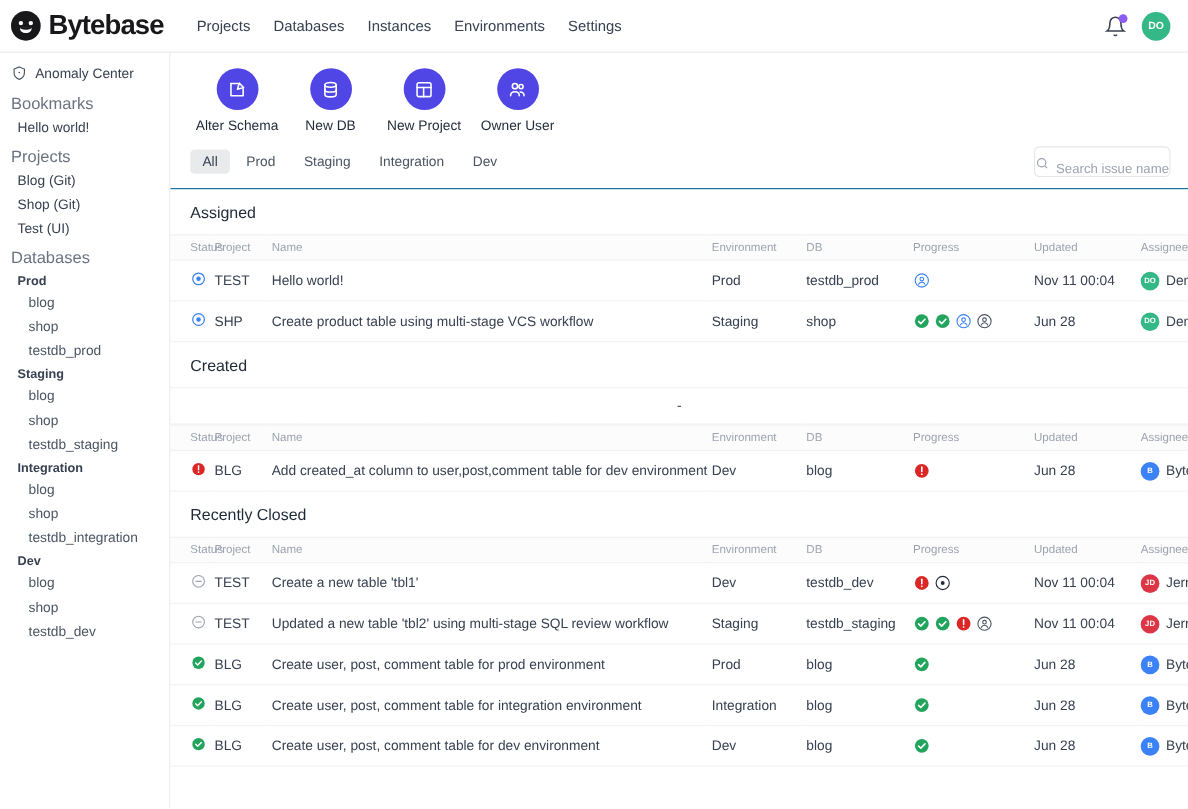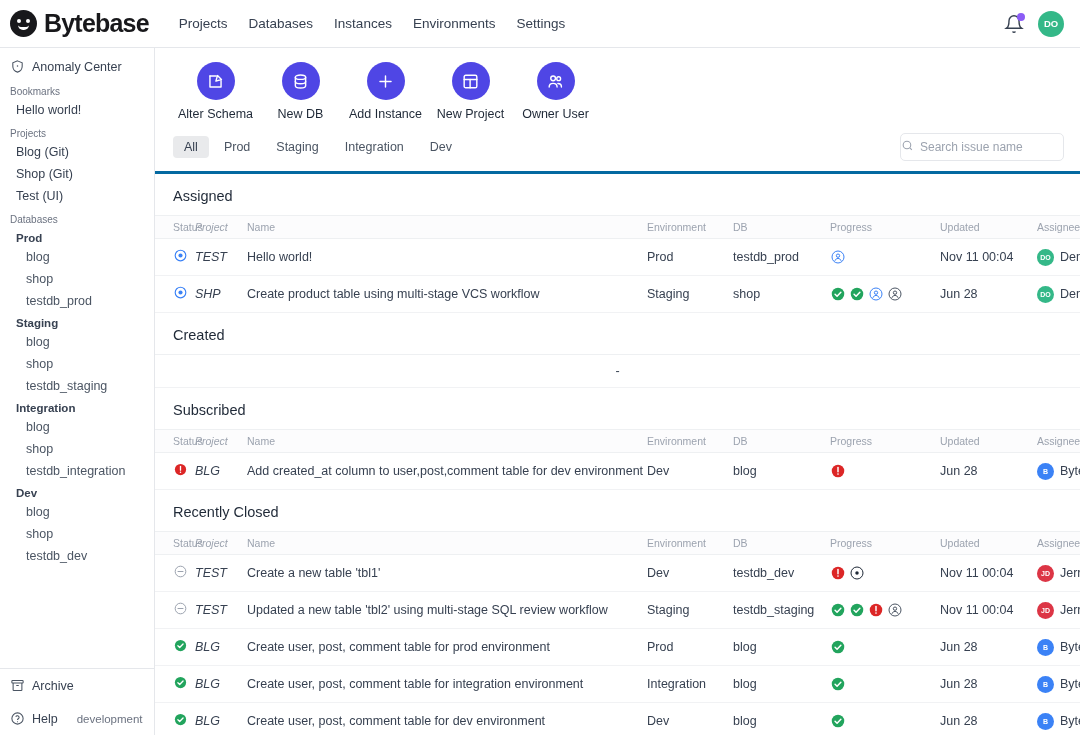--- a/index.html
+++ b/index.html
@@ -61,21 +61,21 @@
     background: #fff;
   }
   .side-scroll { flex: 1; overflow: hidden; padding-top: 6px; }
   .side-row {
     display: flex; align-items: center; gap: 7px;
     padding: 5px 10px; font-size: 12.5px; color: #374151; cursor: pointer;
   }
   .side-row.active { background: #e9eaec; }
   .side-ico { width: 15px; height: 15px; flex: 0 0 15px; display: block; }
   .side-section {
-    font-size: 10px; color: #6b7280; padding: 7px 10px 2px 10px;
+    font-size: 15px; color: #6b7280; padding: 7px 10px 2px 10px;
   }
   .side-link {
     font-size: 12.5px; color: #374151; padding: 4px 10px 4px 16px; cursor: pointer;
   }
   .side-group {
     font-size: 11.5px; font-weight: bold; color: #374151;
     padding: 5px 10px 2px 16px;
   }
   .side-db {
     font-size: 12.5px; color: #4b5563; padding: 4px 10px 4px 26px; cursor: pointer;
@@ -95,31 +95,31 @@
   }
   .quick-circle {
     width: 38px; height: 38px; border-radius: 50%;
     display: flex; align-items: center; justify-content: center;
   }
   .quick-label { font-size: 12.5px; color: #1f2937; white-space: nowrap; }
 
   .filterbar {
     display: flex; align-items: center;
     padding: 4px 16px 10px 18px;
-    border-bottom: 3px solid #0369a1;
+    border-bottom: 1px solid #0369a1;
   }
   .tabs { display: flex; gap: 4px; }
   .tab {
     font-size: 12.5px; color: #4b5563; padding: 4px 11px; border-radius: 4px; cursor: pointer;
   }
   .tab.active { background: #e9eaec; color: #374151; }
   .search {
-    margin-left: auto; width: 164px; height: 28px;
+    margin-left: auto; width: 124px; height: 28px;
     border: 1px solid #e5e7eb; border-radius: 5px;
-    display: flex; align-items: center; gap: 6px; padding: 0 0;
+    display: flex; align-items: flex-end; gap: 6px; padding: 0 0;
     background: #fff;
   }
   .search input {
     border: none; outline: none; font-size: 12px; color: #374151;
     width: 100%; font-family: "Liberation Sans", sans-serif; background: transparent;
   }
   .search input::placeholder { color: #9ca3af; }
 
   .content { flex: 1; overflow: hidden; }
 
@@ -131,21 +131,21 @@
     font-size: 10.5px; font-weight: normal; color: #9ca3af; text-align: left;
     padding: 5px 0 5px 0; border-top: 1px solid #eef0f2; border-bottom: 1px solid #eef0f2;
     background: #fcfcfd;
   }
   table.issues td {
     font-size: 12.5px; color: #374151;
     padding: 9px 0; border-bottom: 1px solid #f1f2f4; vertical-align: middle;
   }
   tr.issue-row { cursor: pointer; }
   .c-status { width: 40px; padding-left: 18px !important; }
-  .c-project { width: 52px; color: #9ca3af; font-size: 11.5px; font-style: italic; }
+  .c-project { width: 52px; color: #9ca3af; font-size: 11.5px; }
   .c-name { width: 400px; overflow: hidden; white-space: nowrap; text-overflow: ellipsis; padding-right: 8px; }
   .c-env { width: 86px; }
   .c-db { width: 97px; }
   .c-prog { width: 110px; }
   .c-upd { width: 97px; }
   .c-assignee { width: 120px; }
   th.c-status { padding-left: 18px !important; }
   .assignee-cell { display: flex; align-items: center; gap: 6px; }
   .assignee-av {
     width: 17px; height: 17px; border-radius: 50%; flex: 0 0 17px;
@@ -217,43 +217,20 @@
           <div class="side-db">testdb_staging</div>
           <div class="side-group">Integration</div>
           <div class="side-db">blog</div>
           <div class="side-db">shop</div>
           <div class="side-db">testdb_integration</div>
           <div class="side-group">Dev</div>
           <div class="side-db">blog</div>
           <div class="side-db">shop</div>
           <div class="side-db">testdb_dev</div>
         </div>
-      <div class="side-foot">
-        <div class="side-row">
-          <span class="side-ico">
-            <svg viewBox="0 0 24 24" width="15" height="15" fill="none" stroke="#4b5563" stroke-width="1.7">
-              <rect x="3" y="4" width="18" height="4" rx="1"></rect>
-              <path d="M5 8v11a1 1 0 0 0 1 1h12a1 1 0 0 0 1-1V8"></path>
-              <path d="M10 12h4"></path>
-            </svg>
-          </span>
-          <span>Archive</span>
-        </div>
-        <div class="side-row">
-          <span class="side-ico">
-            <svg viewBox="0 0 24 24" width="15" height="15" fill="none" stroke="#4b5563" stroke-width="1.7">
-              <circle cx="12" cy="12" r="9"></circle>
-              <path d="M9.2 9.3a2.8 2.8 0 0 1 5.4 1c0 1.9-2.6 2.3-2.6 3.9"></path>
-              <circle cx="12" cy="17.2" r="0.9" fill="#4b5563" stroke="none"></circle>
-            </svg>
-          </span>
-          <span>Help</span>
-          <span class="foot-env">development</span>
-        </div>
-      </div>
     </div>
 
     <div class="main">
       <div class="quick" id="quick-root">
           <div class="quick-item">
      <div class="quick-circle" style="background:#4f46e5">
               <svg viewBox="0 0 24 24" width="19" height="19" fill="none" stroke="#fff" stroke-width="1.8" stroke-linecap="round" stroke-linejoin="round">
                 <path d="M5 5h8"></path>
                 <path d="M5 5v14h14v-8"></path>
                 <path d="M14.5 4.5l5 5-7 2 2-7z"></path>
@@ -267,29 +244,20 @@
                 <ellipse cx="12" cy="6.5" rx="6.5" ry="2.8"></ellipse>
                 <path d="M5.5 6.5v11c0 1.5 2.9 2.8 6.5 2.8s6.5-1.3 6.5-2.8v-11"></path>
                 <path d="M5.5 12c0 1.5 2.9 2.8 6.5 2.8s6.5-1.3 6.5-2.8"></path>
               </svg>
             </div>
      <div class="quick-label">New DB</div>
    </div>
           <div class="quick-item">
      <div class="quick-circle" style="background:#4f46e5">
               <svg viewBox="0 0 24 24" width="19" height="19" fill="none" stroke="#fff" stroke-width="1.8" stroke-linecap="round" stroke-linejoin="round">
-                <path d="M12 5v14"></path>
-                <path d="M5 12h14"></path>
-              </svg>
-            </div>
-     <div class="quick-label">Add Instance</div>
-   </div>
-          <div class="quick-item">
-     <div class="quick-circle" style="background:#4f46e5">
-              <svg viewBox="0 0 24 24" width="19" height="19" fill="none" stroke="#fff" stroke-width="1.8" stroke-linecap="round" stroke-linejoin="round">
                 <rect x="4" y="4" width="16" height="16" rx="2"></rect>
                 <path d="M4 9.5h16"></path>
                 <path d="M11.5 9.5V20"></path>
               </svg>
             </div>
      <div class="quick-label">New Project</div>
    </div>
           <div class="quick-item">
      <div class="quick-circle" style="background:#4f46e5">
               <svg viewBox="0 0 24 24" width="19" height="19" fill="none" stroke="#fff" stroke-width="1.8" stroke-linecap="round" stroke-linejoin="round">
@@ -406,21 +374,20 @@
             </tbody>
           </table>
           <div class="sec-title">Created</div>
           <table class="issues">
             <tbody>
       <tr class="empty-row">
         <td colspan="8">-</td>
       </tr>
             </tbody>
           </table>
-          <div class="sec-title">Subscribed</div>
           <table class="issues">
             <thead>
               <tr>
     <th class="c-status">Status</th>
     <th class="c-project">Project</th>
     <th class="c-name">Name</th>
     <th class="c-env">Environment</th>
     <th class="c-db">DB</th>
     <th class="c-prog">Progress</th>
     <th class="c-upd">Updated</th>

